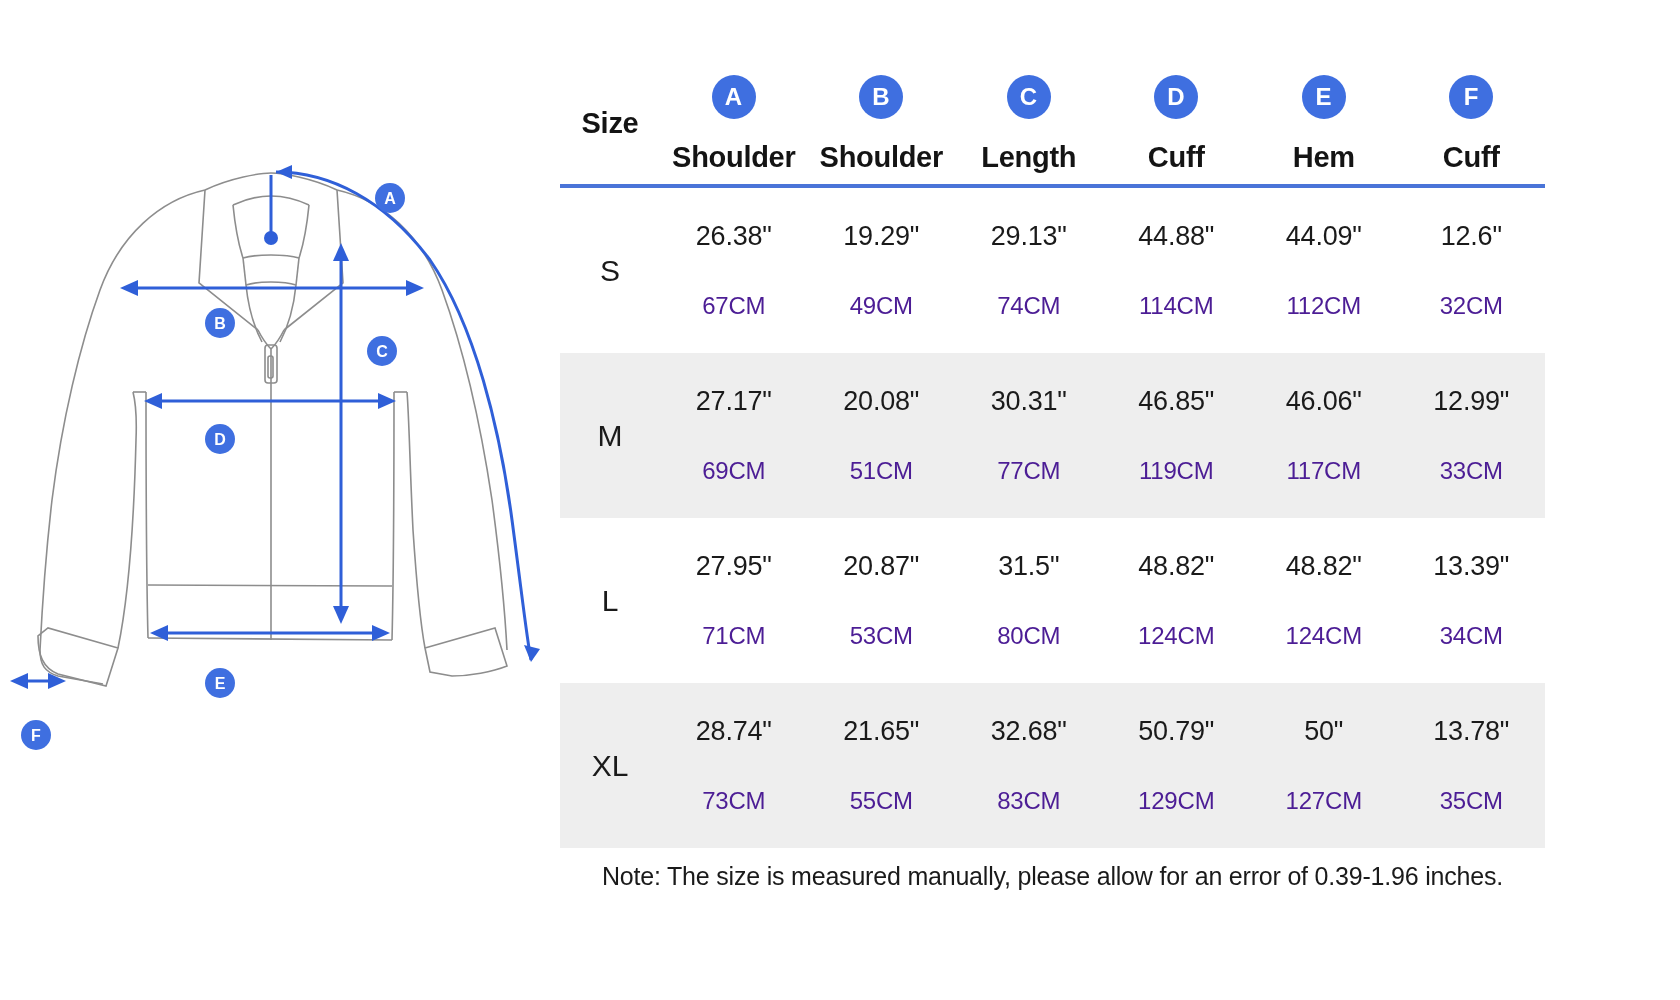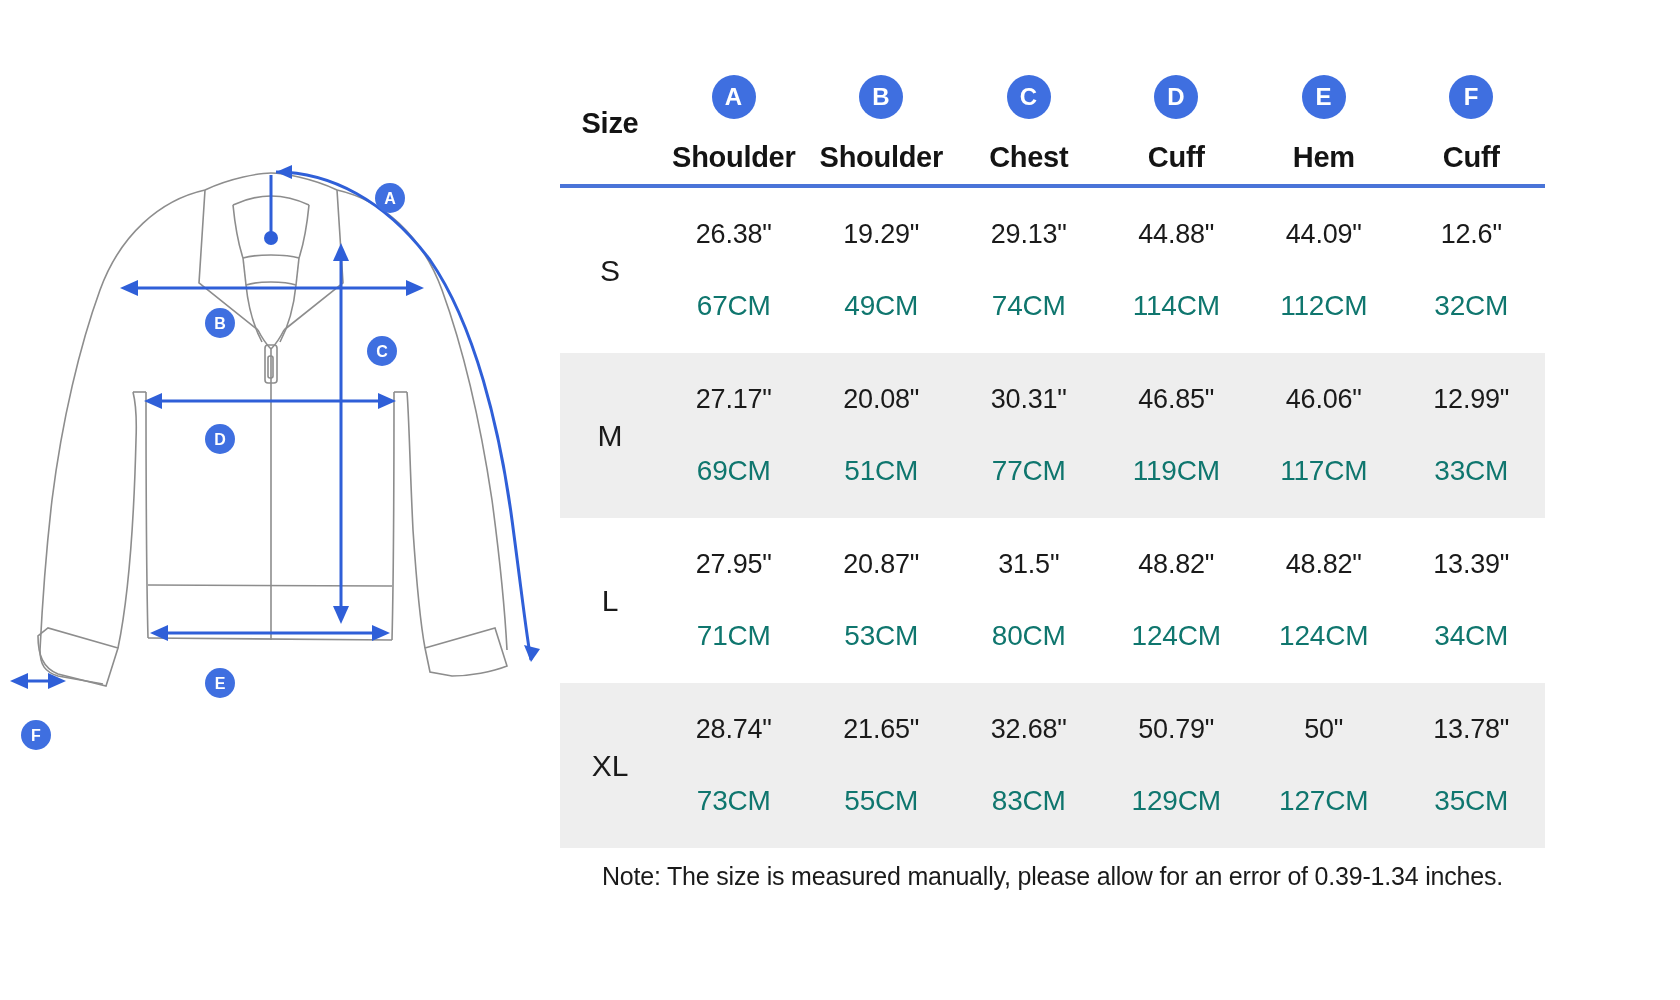--- a/index.html
+++ b/index.html
@@ -130,22 +130,22 @@
     gap: 40px;
     height: 165px;
   }
   .val-in {
     font-size: 27px;
     color: #1a1a1a;
     letter-spacing: -0.2px;
     white-space: nowrap;
   }
   .val-cm {
-    font-size: 28px;
-    color: #0f766e;
+    font-size: 24px;
+    color: #4c1d95;
     letter-spacing: -0.2px;
     white-space: nowrap;
   }
 
   .note-row td {
     padding: 0;
     text-align: center;
     background: #ffffff;
   }
   .note-text {
@@ -312,21 +312,21 @@
             </th>
             <th>
               <div class="head-cell">
                 <div class="hdr-badge">B</div>
                 <div class="hdr-text">Shoulder</div>
               </div>
             </th>
             <th>
               <div class="head-cell">
                 <div class="hdr-badge">C</div>
-                <div class="hdr-text">Chest</div>
+                <div class="hdr-text">Length</div>
               </div>
             </th>
             <th>
               <div class="head-cell">
                 <div class="hdr-badge">D</div>
                 <div class="hdr-text">Cuff</div>
               </div>
             </th>
             <th>
               <div class="head-cell">
@@ -511,21 +511,21 @@
             <td>
               <div class="cell-stack">
                 <span class="val-in">13.78"</span>
                 <span class="val-cm">35CM</span>
               </div>
             </td>
           </tr>
 
           <tr class="note-row">
             <td colspan="7">
-              <div class="note-text">Note: The size is measured manually, please allow for an error of 0.39-1.34 inches.</div>
+              <div class="note-text">Note: The size is measured manually, please allow for an error of 0.39-1.96 inches.</div>
             </td>
           </tr>
 
         </tbody>
       </table>
     </div>
   </div>
 
 </div>
 

